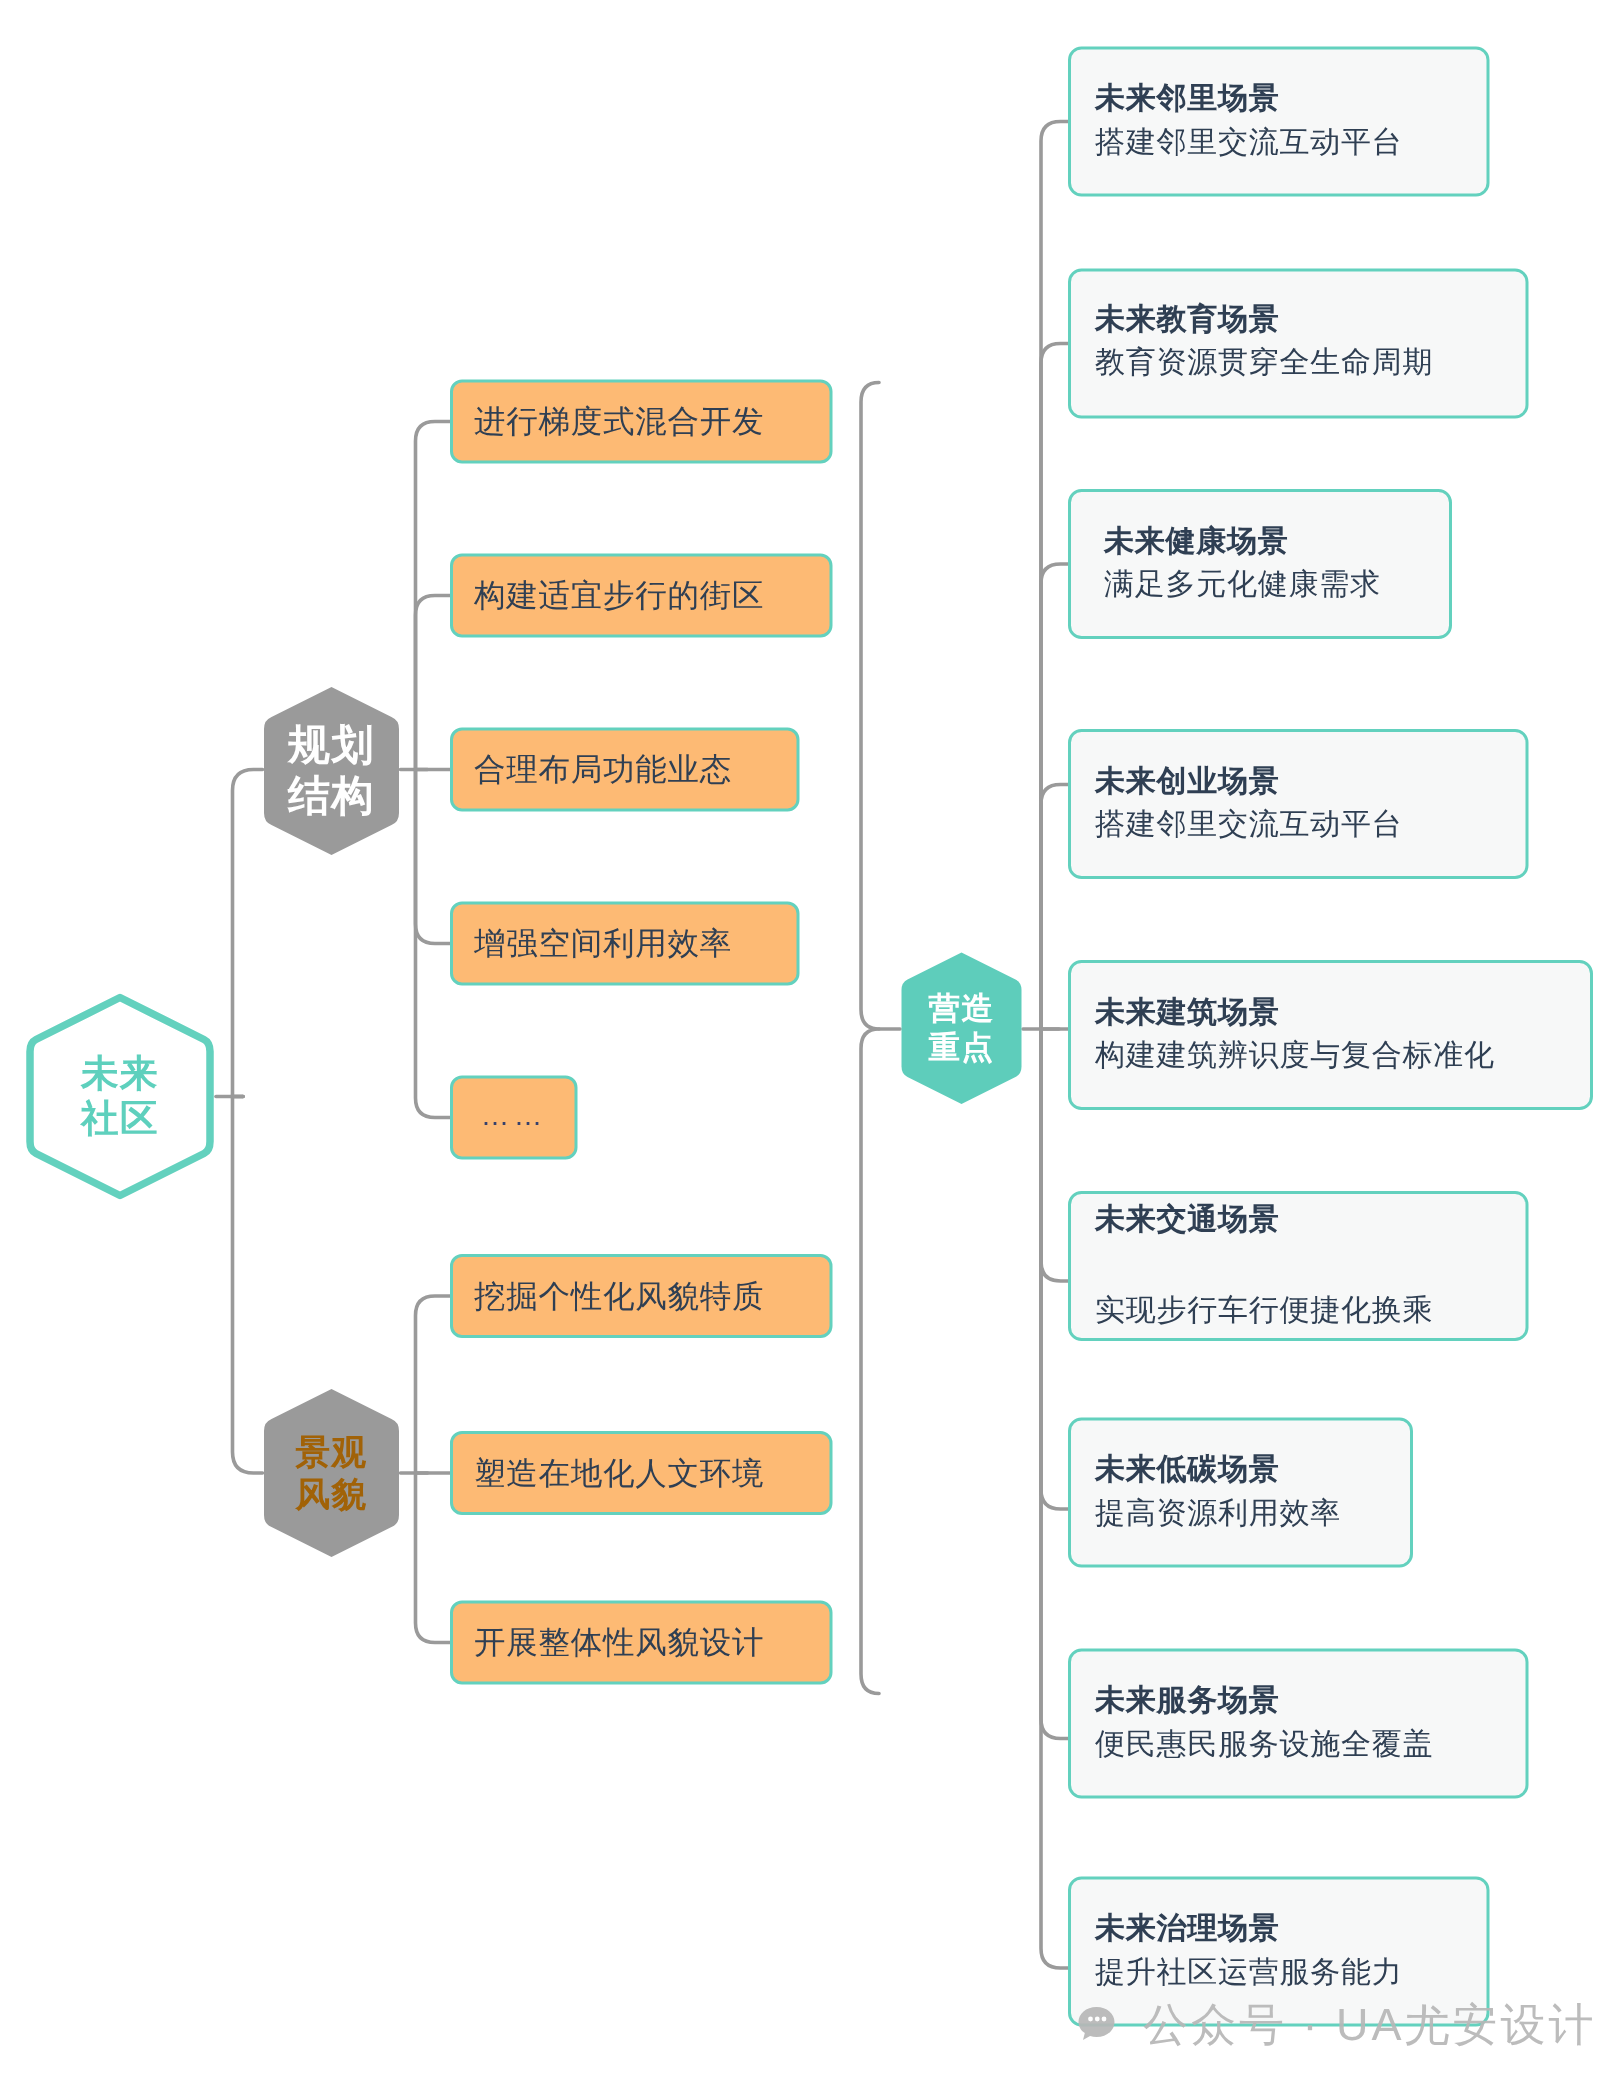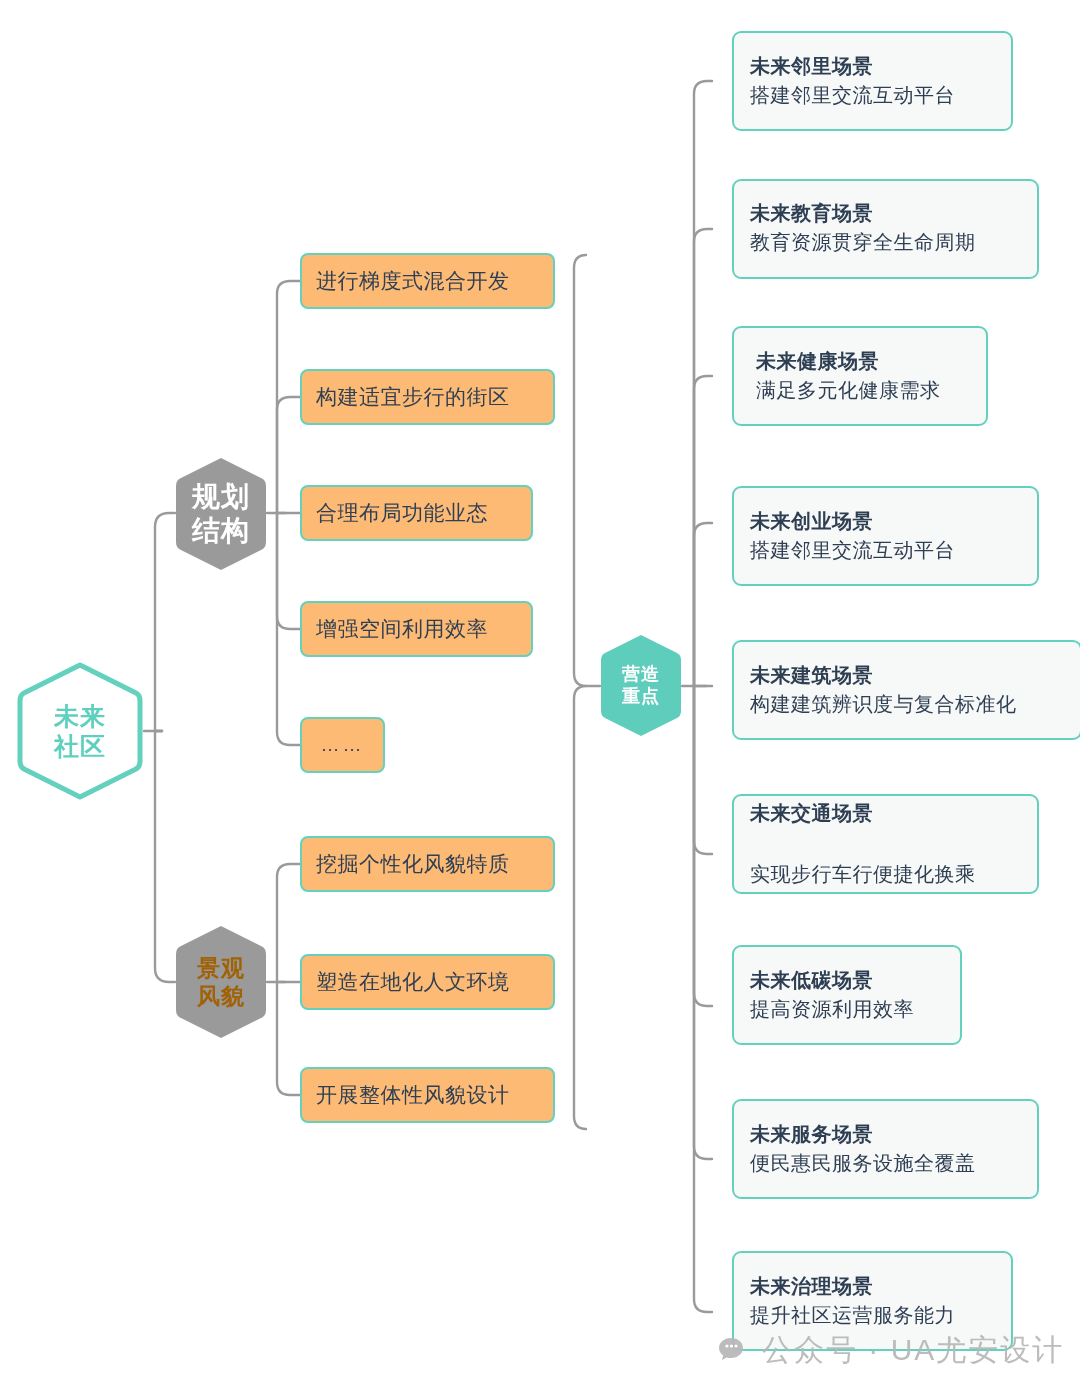--- a/index.html
+++ b/index.html
@@ -67,21 +67,21 @@
     width: 92px;
     height: 114px;
     font-size: 23px;
     color: #a16207;
   }
   .hex-focus {
     left: 600px;
     top: 634px;
     width: 82px;
     height: 103px;
-    font-size: 18px;
+    font-size: 21px;
     color: #ffffff;
   }
 
   
   .leafbox {
     position: absolute;
     box-sizing: border-box;
     background: #fdba74;
     border: 2px solid #63d1be;
     border-radius: 8px;
@@ -103,21 +103,20 @@
     position: absolute;
     box-sizing: border-box;
     background: #f7f8f8;
     border: 2px solid #63d1be;
     border-radius: 9px;
     padding: 10px 16px 10px 16px;
     color: #2f3f53;
     display: flex;
     flex-direction: column;
     justify-content: center;
-    margin-left: 20px;
   }
   .card .card-title {
     font-weight: bold;
     font-size: 20px;
     line-height: 1.45;
     letter-spacing: 0.5px;
   }
   .card .card-desc {
     font-size: 20px;
     line-height: 1.45;

